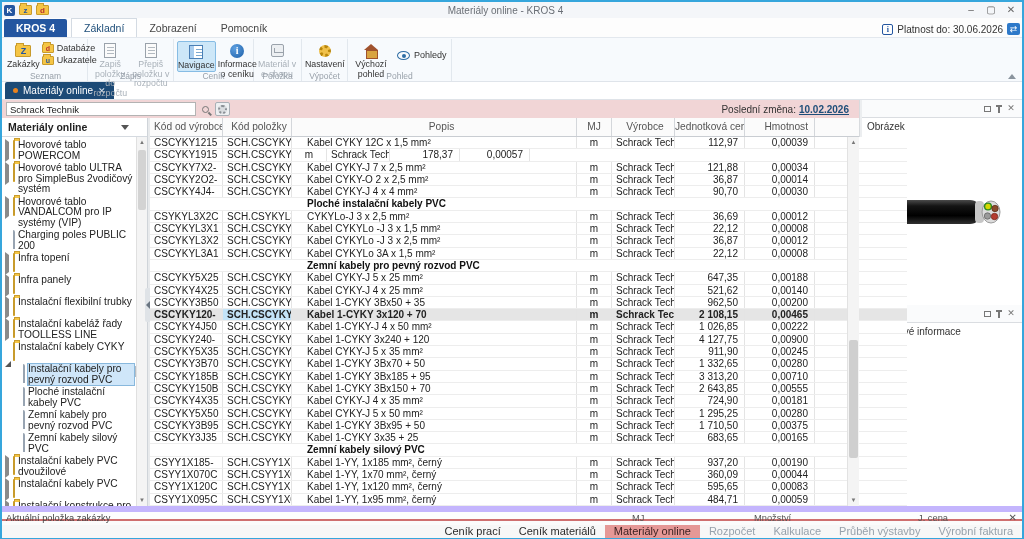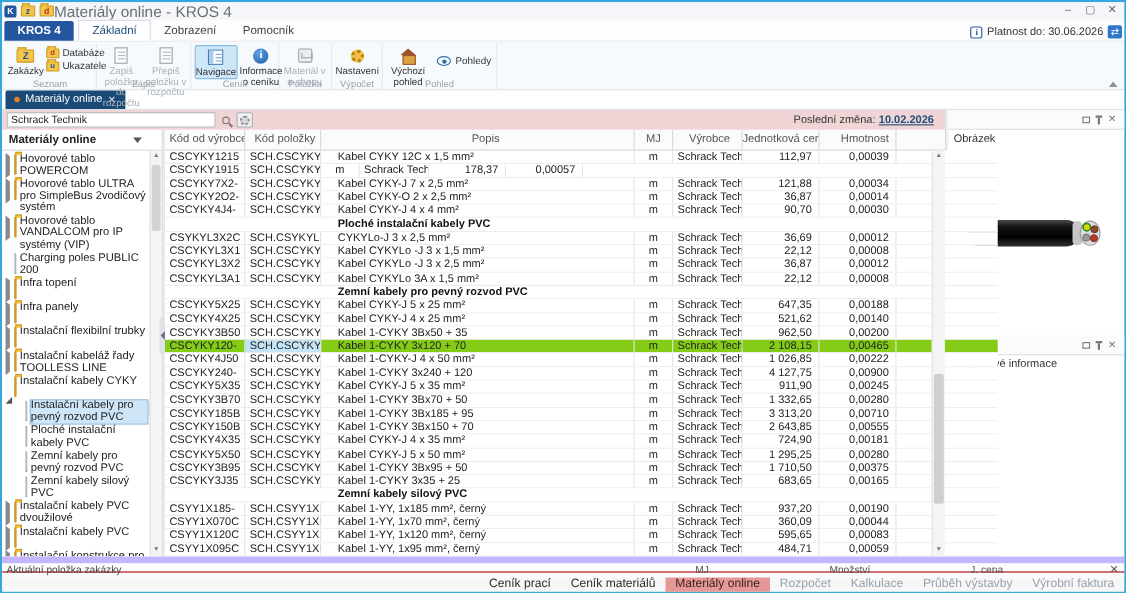--- a/index.html
+++ b/index.html
@@ -7,21 +7,21 @@
   body { width:1024px; height:539px; font-family:"Liberation Sans",sans-serif; background:#fff; overflow:hidden; }
   .win { width:1024px; height:539px; border:2px solid #36a6dc; border-bottom-width:3px; display:flex; flex-direction:column; background:#fff; }
 
   
   .titlebar { height:16px; background:#f4f6f9; display:flex; align-items:center; padding:0 2px; flex:none; }
   .qat { display:flex; gap:4px; align-items:center; }
   .qat-app { width:11px; height:11px; background:#2456a0; color:#fff; font-size:8px; font-weight:bold; text-align:center; line-height:11px; border-radius:2px; }
   .mini-folder { position:relative; width:13px; height:10px; background:#f5c545; border:1px solid #c89b2c; border-radius:1px; font-size:8px; font-weight:bold; text-align:center; line-height:9px; }
   .mini-folder::before { content:""; position:absolute; top:-3px; left:0; width:5px; height:2px; background:#f5c545; border:1px solid #c89b2c; border-bottom:none; }
   .mini-folder.z { color:#2456a0; } .mini-folder.d { color:#b33; }
-  .tb-title { flex:1; font-size:14px; color:#6a6f76; }
+  .tb-title { flex:1; text-align:center; font-size:10px; color:#6a6f76; }
   .winbtns { display:flex; gap:2px; }
   .winbtn { width:18px; height:13px; text-align:center; font-size:10px; line-height:12px; color:#666; }
 
   
   .ribbontabs { height:20px; display:flex; align-items:flex-end; background:#fdfdfd; border-bottom:1px solid #e3e8ee; padding:0 2px; flex:none; }
   .rtab { font-size:10.5px; padding:3px 12px 3px; color:#444; }
   .rtab.kros { background:#2456a0; color:#fff; font-weight:bold; margin-right:4px; border-radius:2px 2px 0 0; }
   .rtab.active { background:#fff; border:1px solid #d4dbe3; border-bottom:none; color:#1e4e79; }
   .rt-spacer { flex:1; }
   .validity { display:flex; align-items:center; gap:4px; padding-bottom:2px; }
@@ -114,21 +114,21 @@
   .thead { height:19px; display:flex; flex:none; background:#fbfbfb; border-bottom:1px solid #c9cdd2; }
   .th { border-right:1px solid #d4d7db; font-size:10.2px; color:#555; text-align:center; line-height:18px; overflow:hidden; white-space:nowrap; }
   .rows { width:757px; }
   .trow { display:flex; height:12.3px; border-bottom:1px solid #ededed; background:#fff; }
   .td { border-right:1px solid #e4e4e4; font-size:10px; line-height:11.5px; color:#222; overflow:hidden; white-space:nowrap; }
   .c0 { width:73px; padding-left:4px; } .c1 { width:69px; padding-left:4px; }
   .c2 { width:285px; padding-left:15px; } .c3 { width:35px; text-align:center; }
   .c4 { width:63px; padding-left:4px; } .c5 { width:70px; text-align:right; padding-right:6px; }
   .c6 { width:70px; text-align:right; padding-right:6px; } .c7 { flex:1; border-right:none; }
   .trow.grouprow { display:block; padding-left:157px; font-weight:bold; font-size:10px; line-height:11.5px; color:#111; }
-  .trow.sel { background:#84cc16; } .trow.sel .c1 { background:#c4e4f8; }
+  .trow.sel { background:#e5e5e5;font-weight:bold; } .trow.sel .c1 { background:#c4e4f8; }
   .vscroll { position:absolute; right:0; top:19px; bottom:0; width:12px; background:#f4f4f4; border-left:1px solid #e2e2e2; }
   .vthumb { position:absolute; left:1px; right:1px; top:203px; height:118px; background:#cfcfcf; border-radius:2px; }
 
   
   .rsplit { width:3px; background:#eceef0; border-left:1px solid #d8dbde; }
   .rightcol { width:161px; display:flex; flex-direction:column; background:#fff; }
   .phead { height:18px; display:flex; align-items:center; padding:0 5px; border-bottom:1px solid #dadde1; background:#fafbfc; flex:none; }
   .phead .t { flex:1; font-size:10px; color:#333;margin-top:36px; }
   .pico { width:12px; height:12px; display:flex; align-items:center; justify-content:center; color:#777; }
   .pic-rest { width:7px; height:6px; border:1px solid #777; }
@@ -136,21 +136,21 @@
   .pic-pin::before { content:""; position:absolute; top:0; left:1px; width:6px; height:2px; background:#777; }
   .pic-pin::after { content:""; position:absolute; top:2px; left:3.2px; width:1.5px; height:6px; background:#777; }
   .pic-x { font-size:9px; line-height:9px; color:#777; }
   .imgbody { height:187px; display:flex; align-items:center; justify-content:center; flex:none; }
   .infobody { flex:1; }
 
   
   .footstrip { height:13px; position:relative; border-top:6px solid #c4b5fd; background:#fdfdfd; flex:none; }
   .footstrip .fl { position:absolute; left:4px; top:1px; font-size:9.3px; color:#444; }
   .fcol { position:absolute; top:1px; font-size:9.3px; color:#555; }
-  .fcol.mj { left:630px; } .fcol.mn { left:752px; } .fcol.jc { left:880px; }
+  .fcol.mj { left:630px; } .fcol.mn { left:752px; } .fcol.jc { left:916px; }
   .fx { position:absolute; right:5px; top:0; font-size:10px; color:#555; }
   .redline { height:2px; background:#cf6f6f; flex:none; }
   .gapwhite { height:4px; background:#fbfbfb; flex:none; }
   .bottombar { height:13px; display:flex; justify-content:flex-end; align-items:center; background:#f7f7f7; flex:none; }
   .btab { font-size:11px; padding:0 9px; color:#2b2b2b; line-height:13px; height:13px; }
   .btab.disabled { color:#98a2ac; }
   .btab.active { background:#e59896; color:#3a1f1f; }
 </style>
 </head>
 <body>

